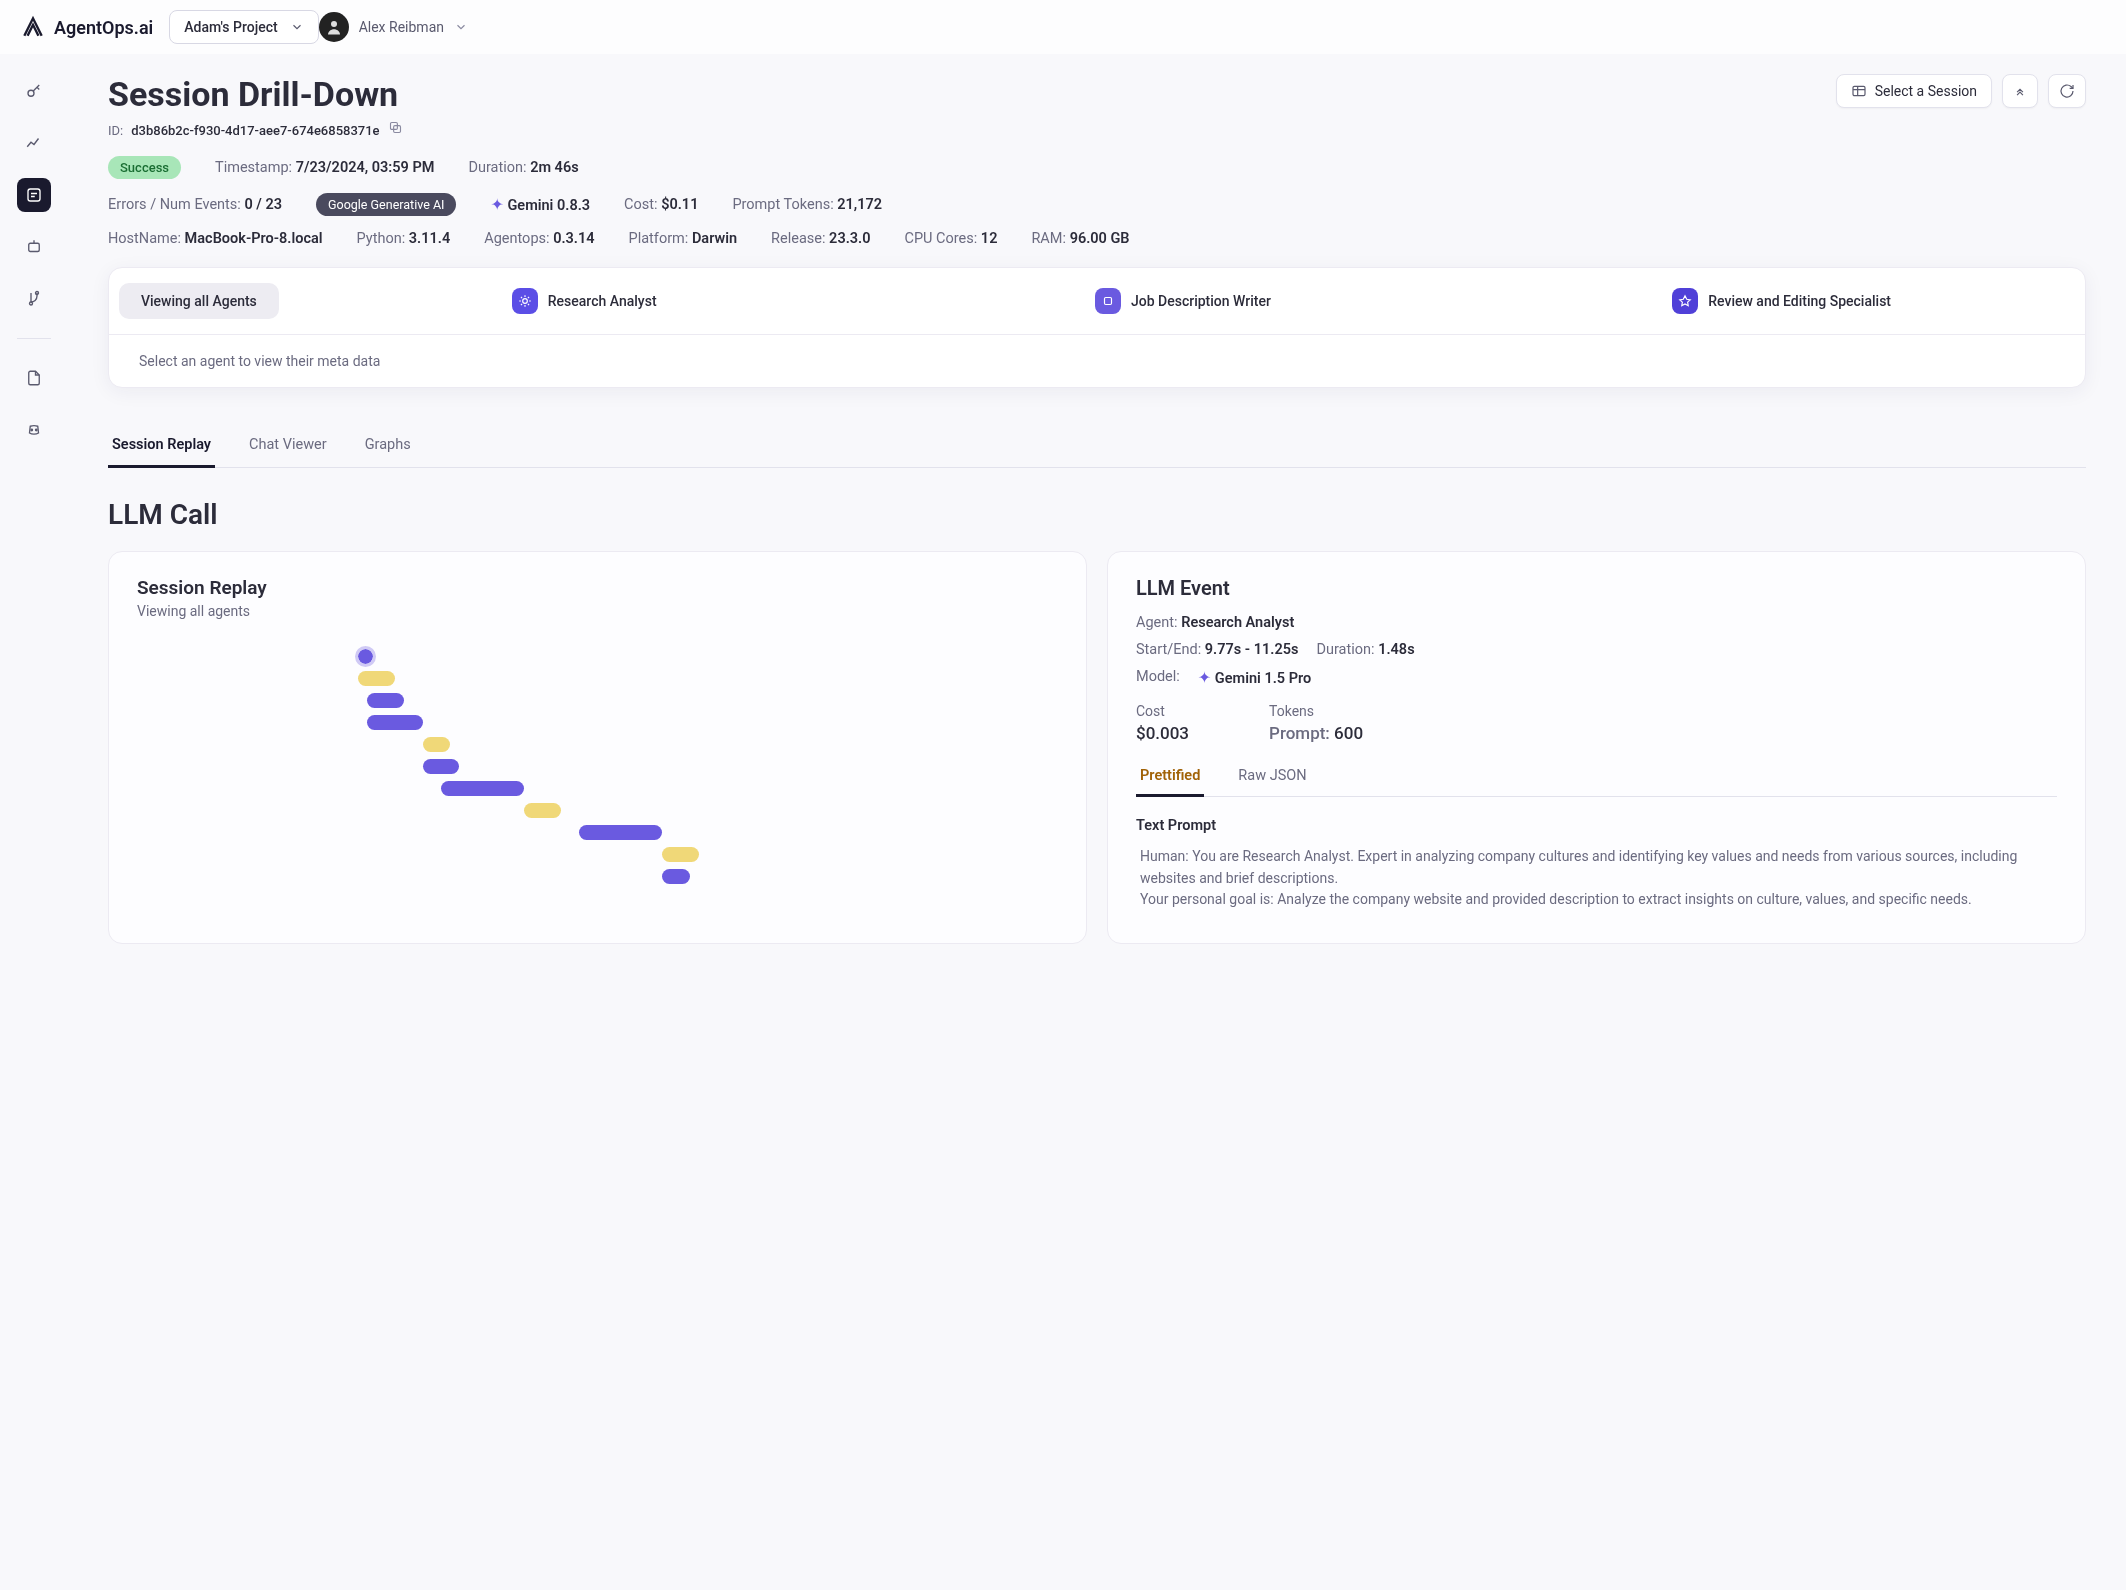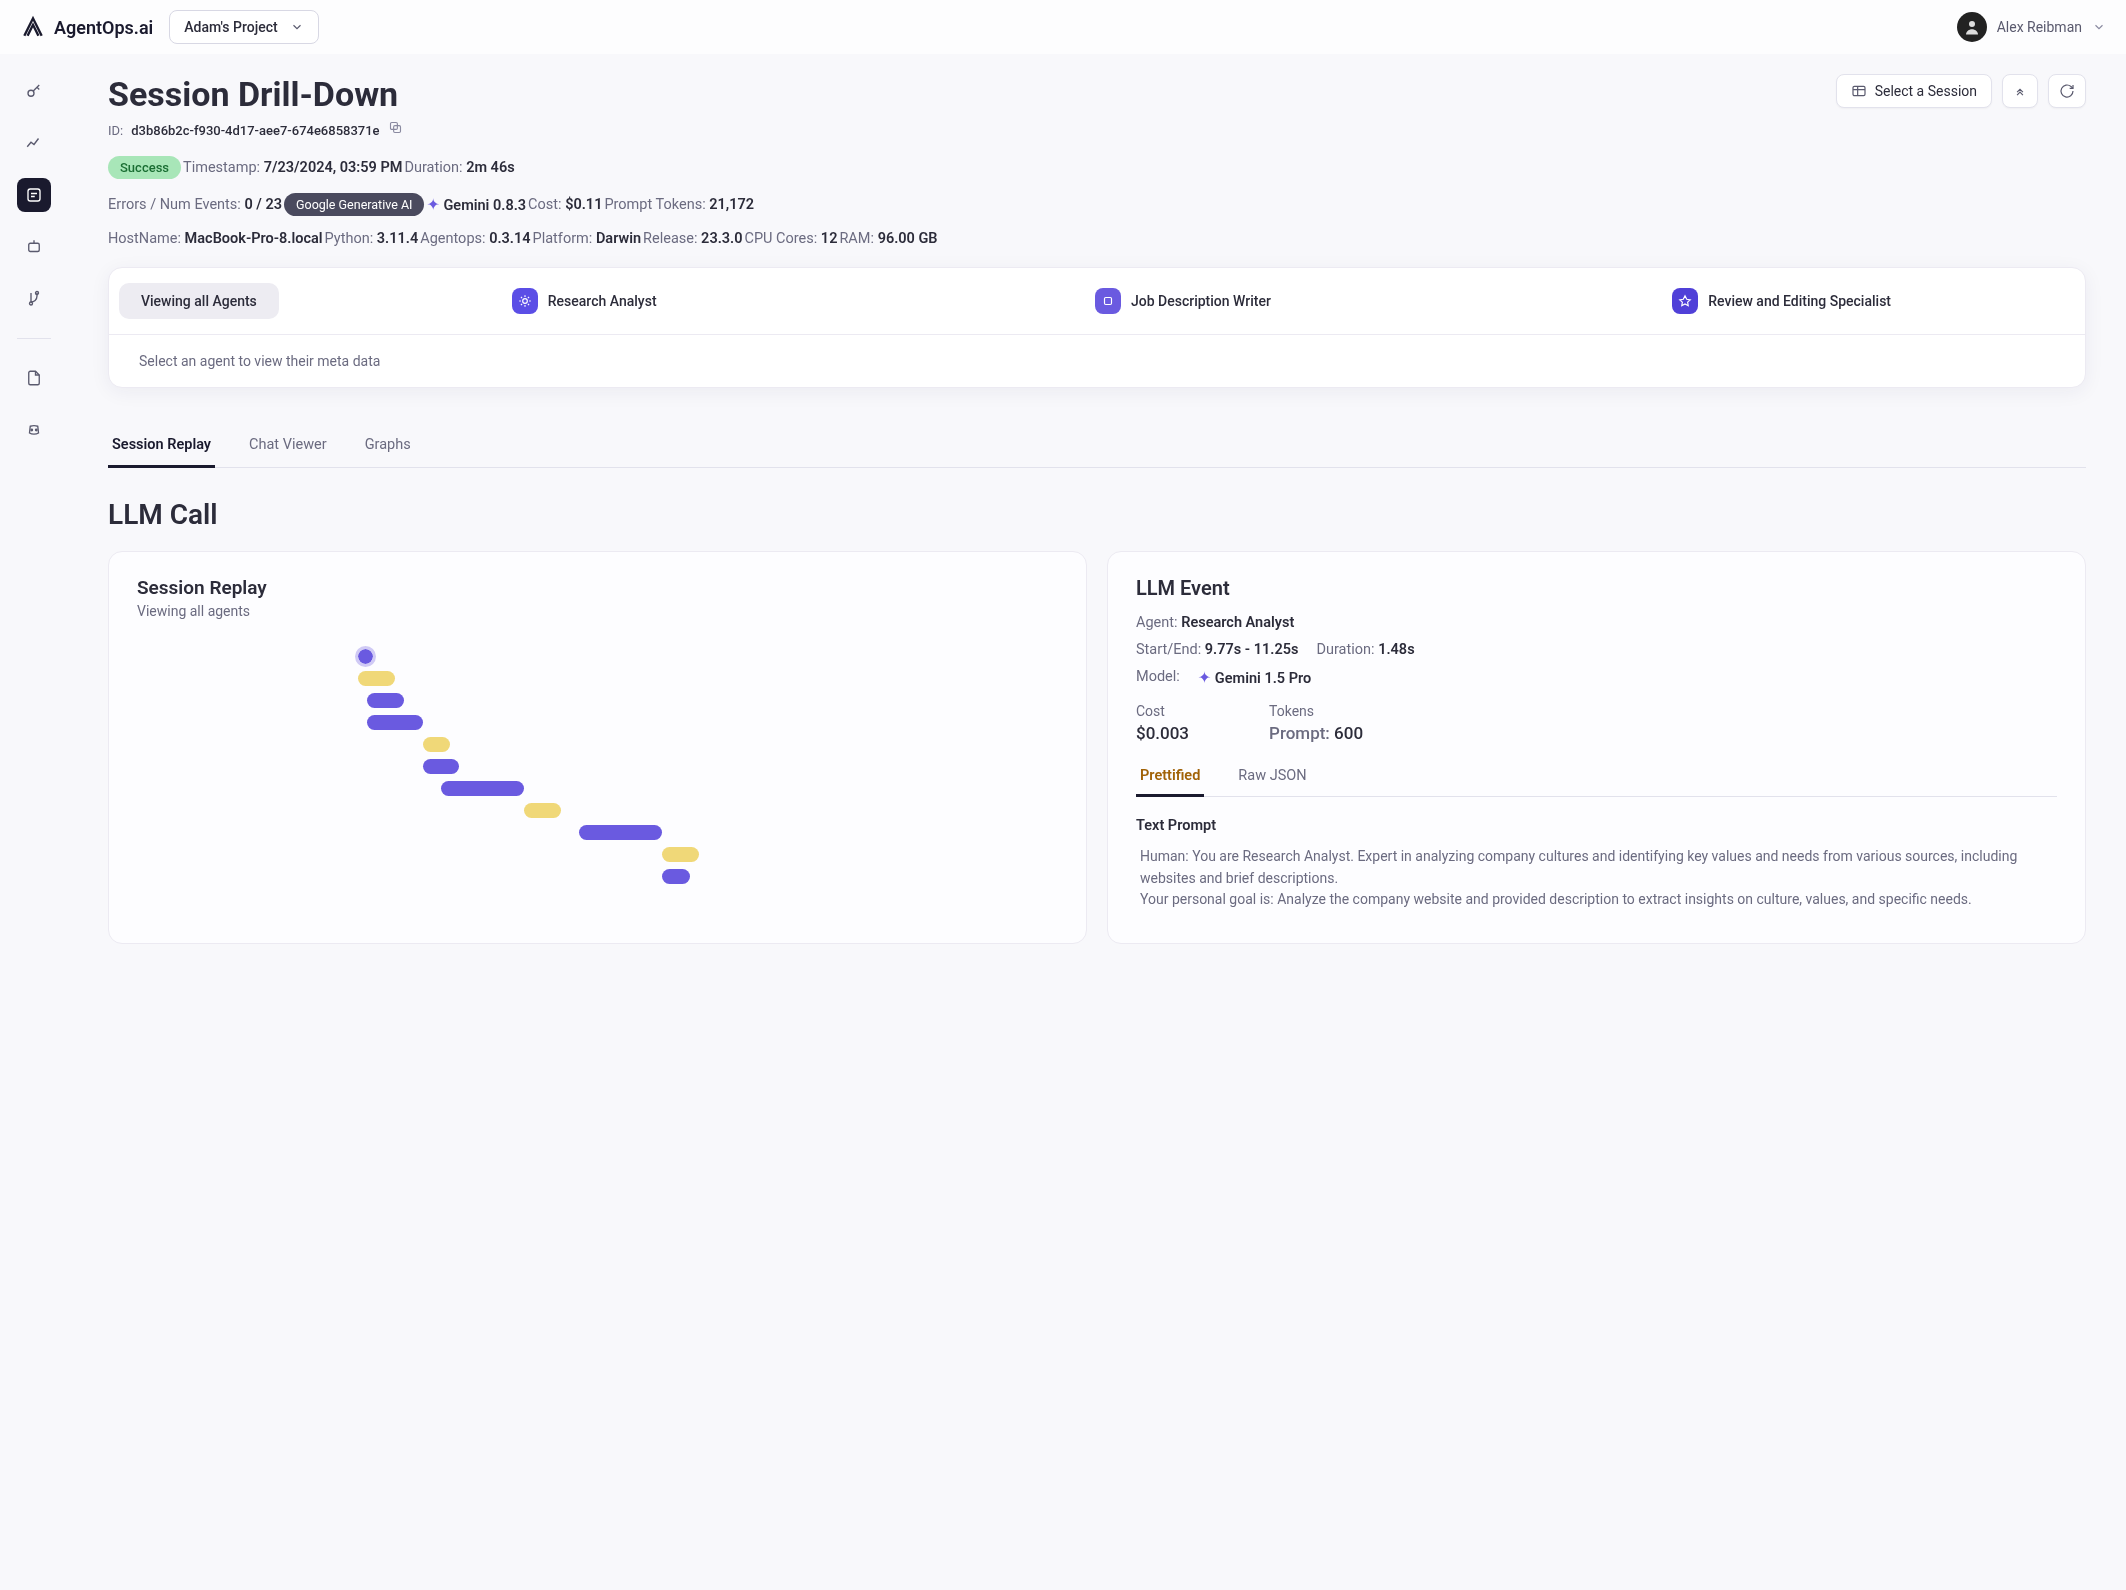--- a/index.html
+++ b/index.html
@@ -3,21 +3,21 @@
 <meta charset="utf-8">
 <style>
 * { box-sizing: border-box; margin: 0; padding: 0; }
 body {
   font-family: -apple-system, BlinkMacSystemFont, "Segoe UI", Roboto, Helvetica, Arial, sans-serif;
   background: #f8f8fb;
   color: #2c2c3a;
   font-size: 14px;
 }
 .topbar {
-  display: flex; align-items: center; justify-content: space-between;
+  display: flex; align-items: center; 
   padding: 10px 20px; background: #fdfdfe;
 }
 .topbar-left { display: flex; align-items: center; gap: 16px; }
 .logo { display: flex; align-items: center; gap: 8px; font-weight: 600; font-size: 18px; color: #1a1a2e; }
 .logo svg { width: 26px; height: 26px; }
 .project-select {
   display: flex; align-items: center; gap: 12px;
   border: 1px solid #d8d8e4; border-radius: 8px; padding: 8px 14px;
   background: #fff; cursor: pointer; font-size: 14px; color: #2c2c3a; font-weight: 500;
 }
@@ -35,21 +35,21 @@
 .page-title { font-size: 34px; font-weight: 700; color: #2c2c3a; margin-bottom: 6px; }
 .id-row { display: flex; align-items: flex-end; gap: 8px; color: #6b6b80; font-size: 13px; margin-bottom: 18px; }
 .id-row .idval { color: #2c2c3a; font-weight: 500; }
 .head-actions { display: flex; gap: 10px; }
 .btn {
   display: flex; align-items: center; gap: 8px; border: 1px solid #e2e2ec; background: #fff;
   border-radius: 8px; padding: 0 14px; font-size: 14px; cursor: pointer; color: #2c2c3a;
   box-shadow: 0 1px 2px rgba(0,0,0,0.04);
 }
 .btn.square { padding: 8px 10px; }
-.meta-row { display: flex; flex-wrap: wrap; align-items: center; gap: 2px; margin-bottom: 14px; font-size: 14.5px; }
+.meta-row { display: flex; flex-wrap: wrap; align-items: center; gap: 34px; margin-bottom: 14px; font-size: 14.5px; }
 .meta-label { color: #6b6b80; }
 .meta-val { color: #2c2c3a; font-weight: 600; }
 .badge-success { background: #a8e6b8; color: #1a6e33; padding: 4px 12px; border-radius: 14px; font-size: 13px; font-weight: 500; }
 .badge-pill { background: #4a4a5e; color: #fff; padding: 4px 12px; border-radius: 14px; font-size: 12.5px; }
 .sparkle { color: #6a5ae0; font-size: 16px; }
 .agent-panel {
   background: #fff; border: 1px solid #eceaf2; border-radius: 14px; margin-top: 20px;
   box-shadow: 0 4px 20px rgba(40,40,80,0.06);
 }
 .agent-tabs { display: flex; gap: 12px; padding: 10px 10px; border-bottom: 1px solid #eceaf2; align-items:center; }

